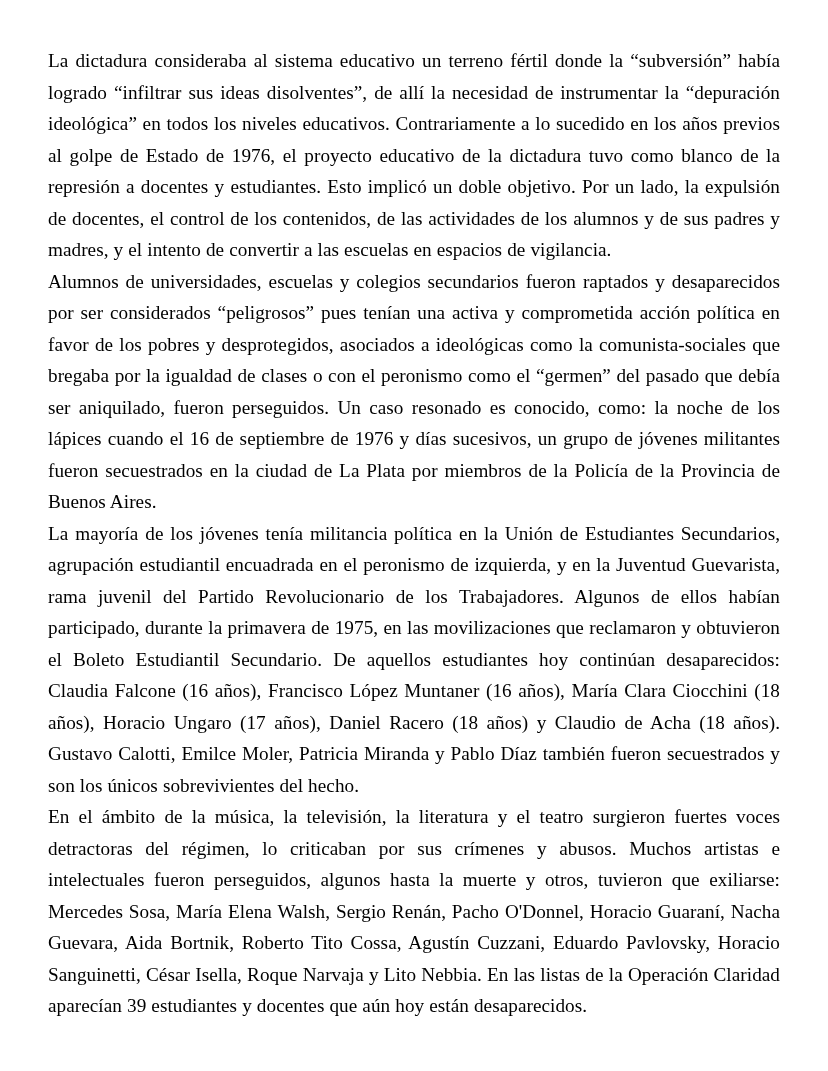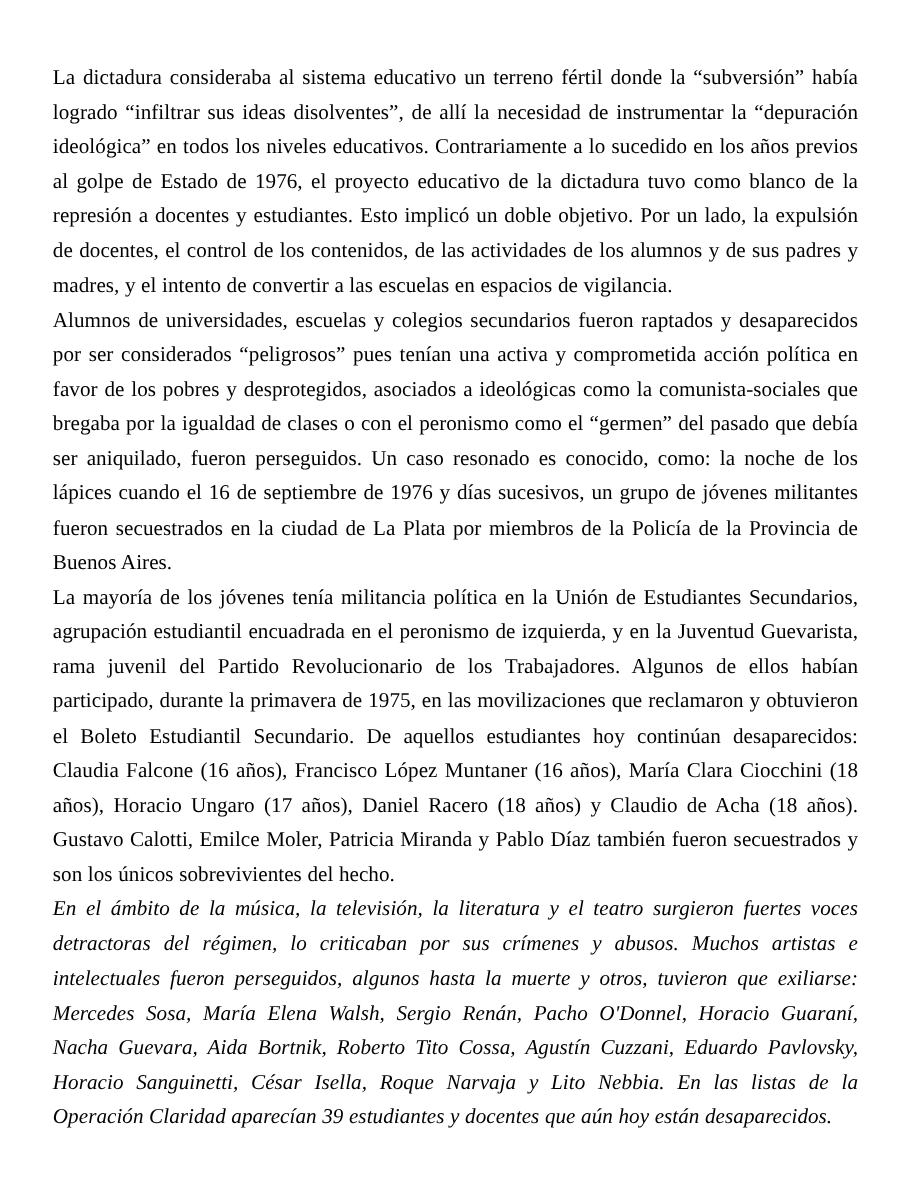--- a/index.html
+++ b/index.html
@@ -17,42 +17,41 @@
     width: 828px;
     height: 1071px;
     margin: 0 auto;
     background: #ffffff;
     overflow: hidden;
     box-sizing: border-box;
   }
   .text-column {
     position: absolute;
     left: 48px;
-    top: 55px;
+    top: 45px;
     width: 732px;
   }
   .para {
     margin: 0;
     padding: 0;
     text-align: justify;
     text-justify: inter-word;
     font-size: 19.2px;
     line-height: 31.5px;
     letter-spacing: 0.05px;
     word-spacing: 0.2px;
     -webkit-hyphens: none;
     hyphens: none;
   }
   .para + .para {
     margin-top: 0;
   }
   
   .para:last-child {
     text-align: justify;
-    font-style: italic;
   }
 </style>
 </head>
 <body>
 
 <div class="page">
   <div class="text-column">
     <p class="para">La dictadura consideraba al sistema educativo un terreno fértil donde la “subversión” había logrado “infiltrar sus ideas disolventes”, de allí la necesidad de instrumentar la “depuración ideológica” en todos los niveles educativos. Contrariamente a lo sucedido en los años previos al golpe de Estado de 1976, el proyecto educativo de la dictadura tuvo como blanco de la represión a docentes y estudiantes. Esto implicó un doble objetivo. Por un lado, la expulsión de docentes, el control de los contenidos, de las actividades de los alumnos y de sus padres y madres, y el intento de convertir a las escuelas en espacios de vigilancia.</p>
     <p class="para">Alumnos de universidades, escuelas y colegios secundarios fueron raptados y desaparecidos por ser considerados “peligrosos” pues tenían una activa y comprometida acción política en favor de los pobres y desprotegidos, asociados a ideológicas como la comunista-sociales que bregaba por la igualdad de clases o con el peronismo como el “germen” del pasado que debía ser aniquilado, fueron perseguidos. Un caso resonado es conocido, como: la noche de los lápices cuando el 16 de septiembre de 1976 y días sucesivos, un grupo de jóvenes militantes fueron secuestrados en la ciudad de La Plata por miembros de la Policía de la Provincia de Buenos Aires.</p>
     <p class="para">La mayoría de los jóvenes tenía militancia política en la Unión de Estudiantes Secundarios, agrupación estudiantil encuadrada en el peronismo de izquierda, y en la Juventud Guevarista, rama juvenil del Partido Revolucionario de los Trabajadores. Algunos de ellos habían participado, durante la primavera de 1975, en las movilizaciones que reclamaron y obtuvieron el Boleto Estudiantil Secundario. De aquellos estudiantes hoy continúan desaparecidos: Claudia Falcone (16 años), Francisco López Muntaner (16 años), María Clara Ciocchini (18 años), Horacio Ungaro (17 años), Daniel Racero (18 años) y Claudio de Acha (18 años). Gustavo Calotti, Emilce Moler, Patricia Miranda y Pablo Díaz también fueron secuestrados y son los únicos sobrevivientes del hecho.</p>

